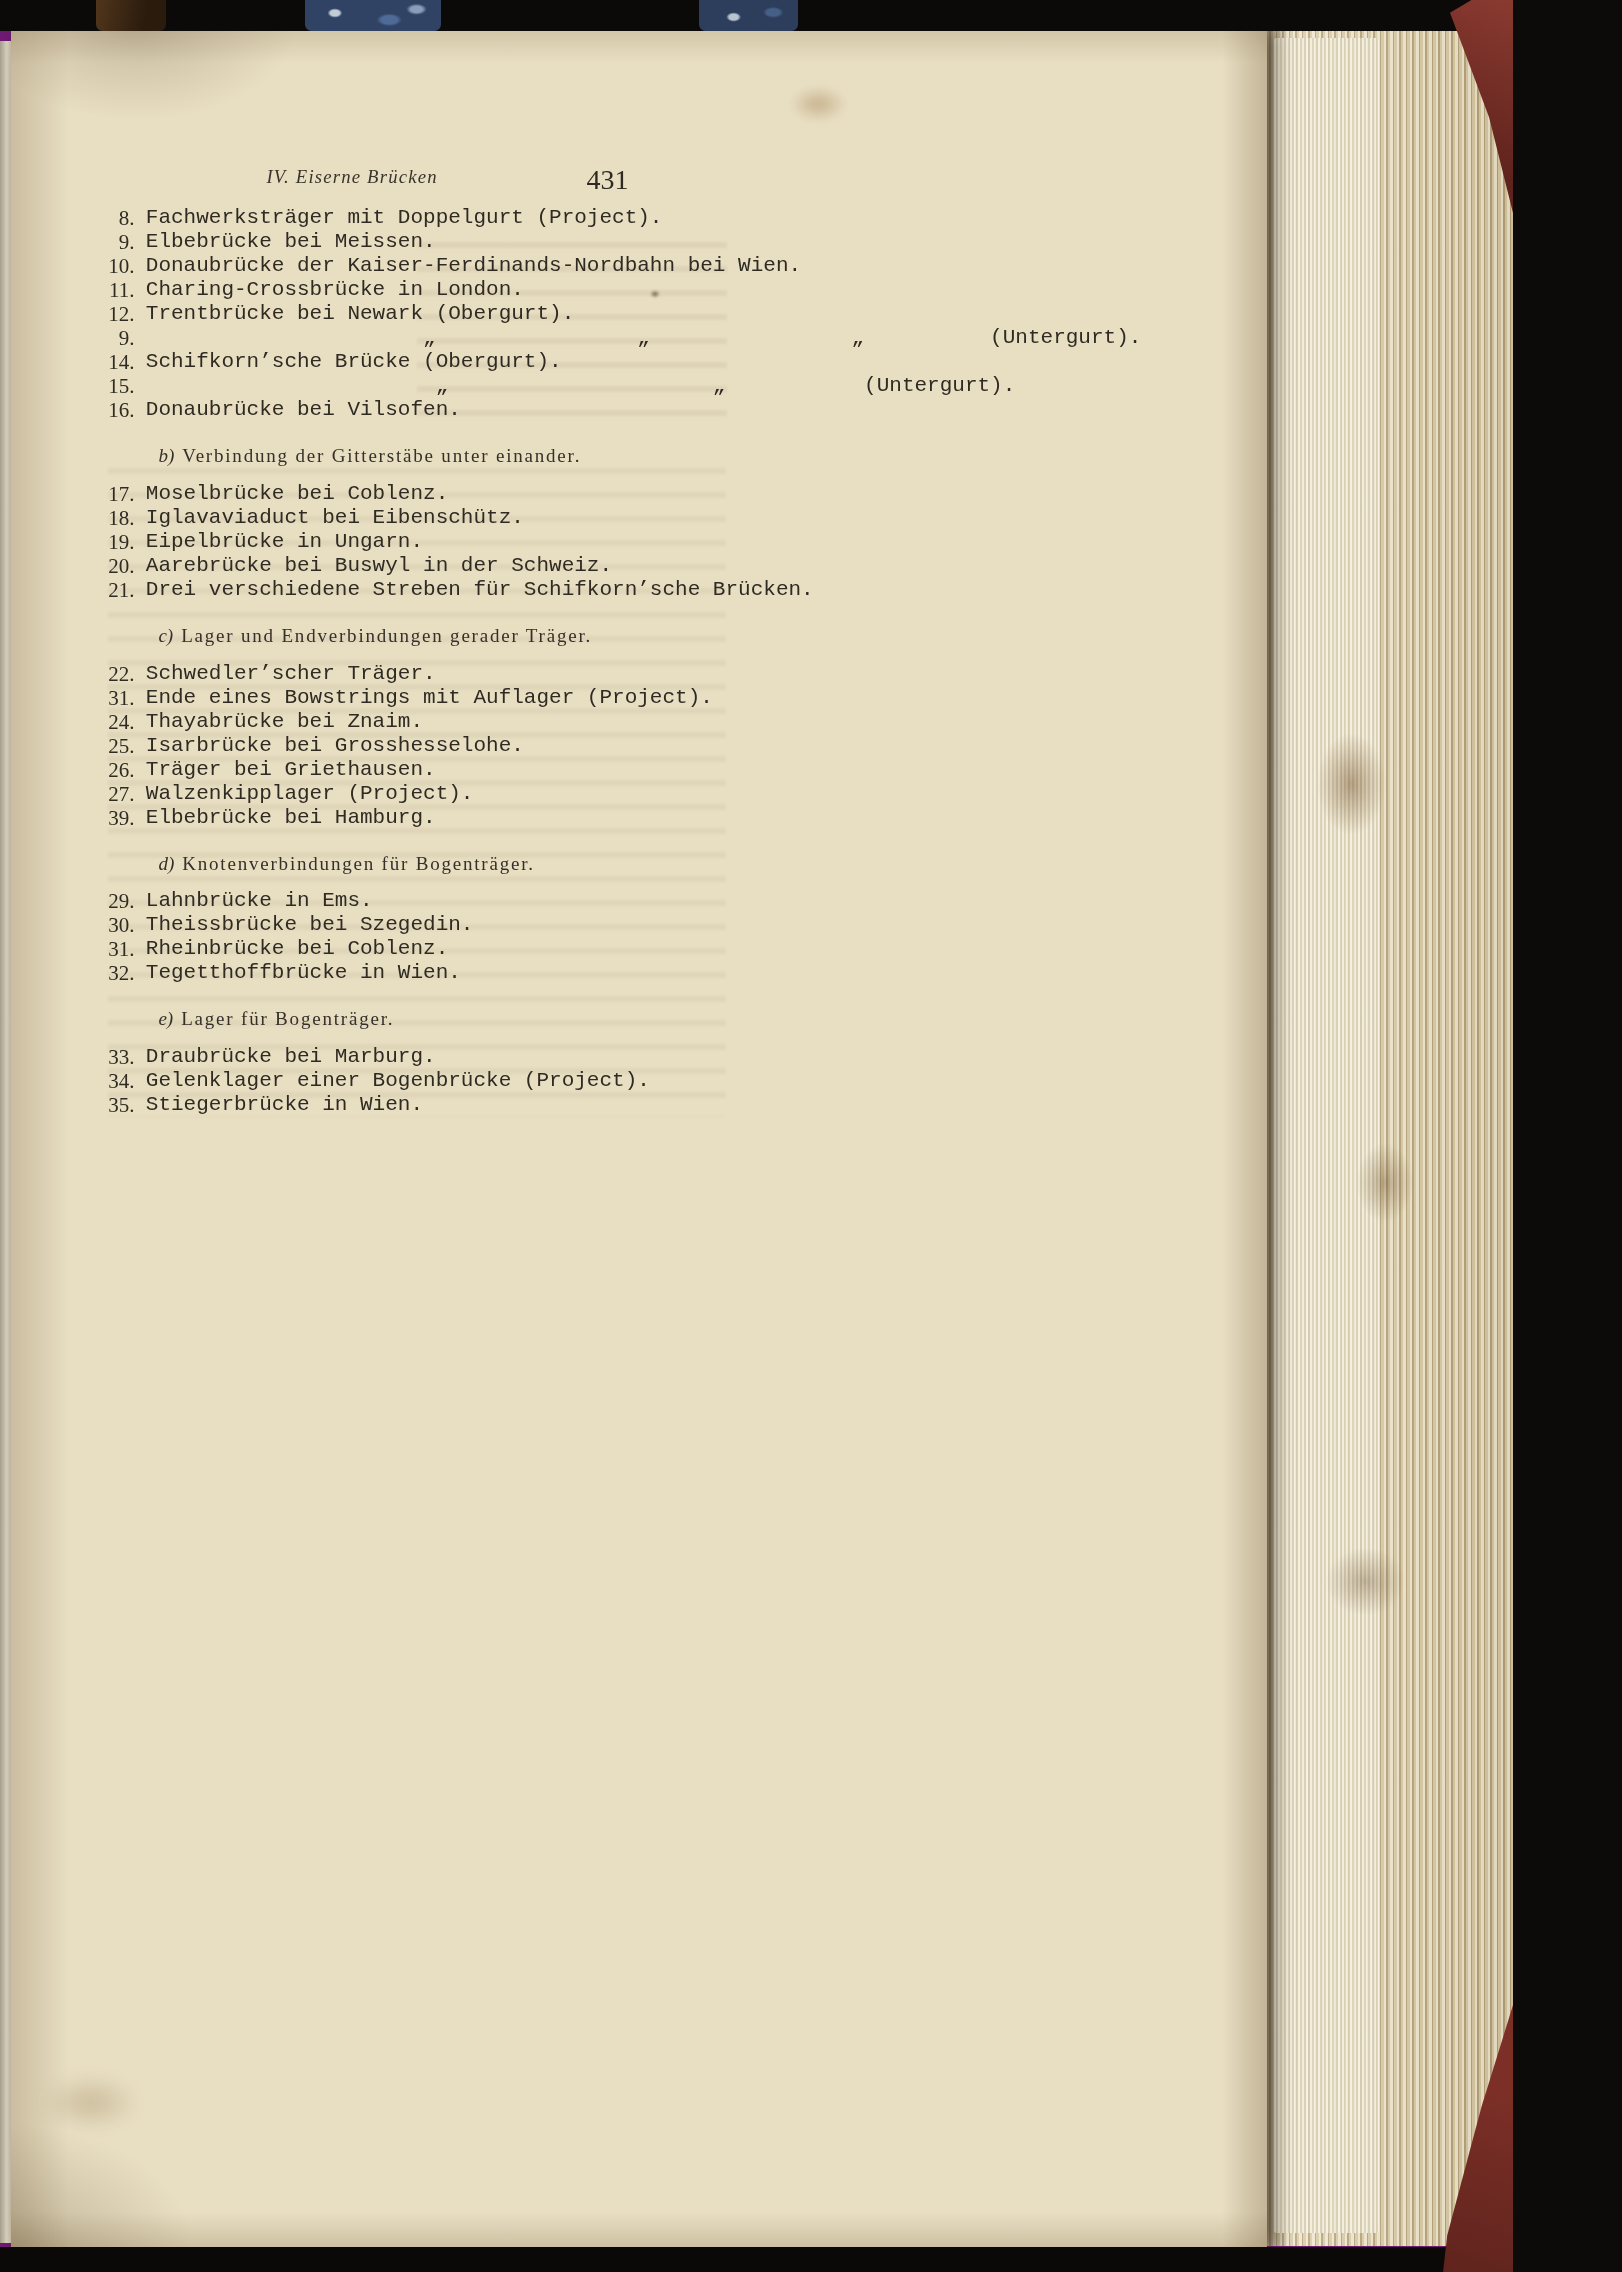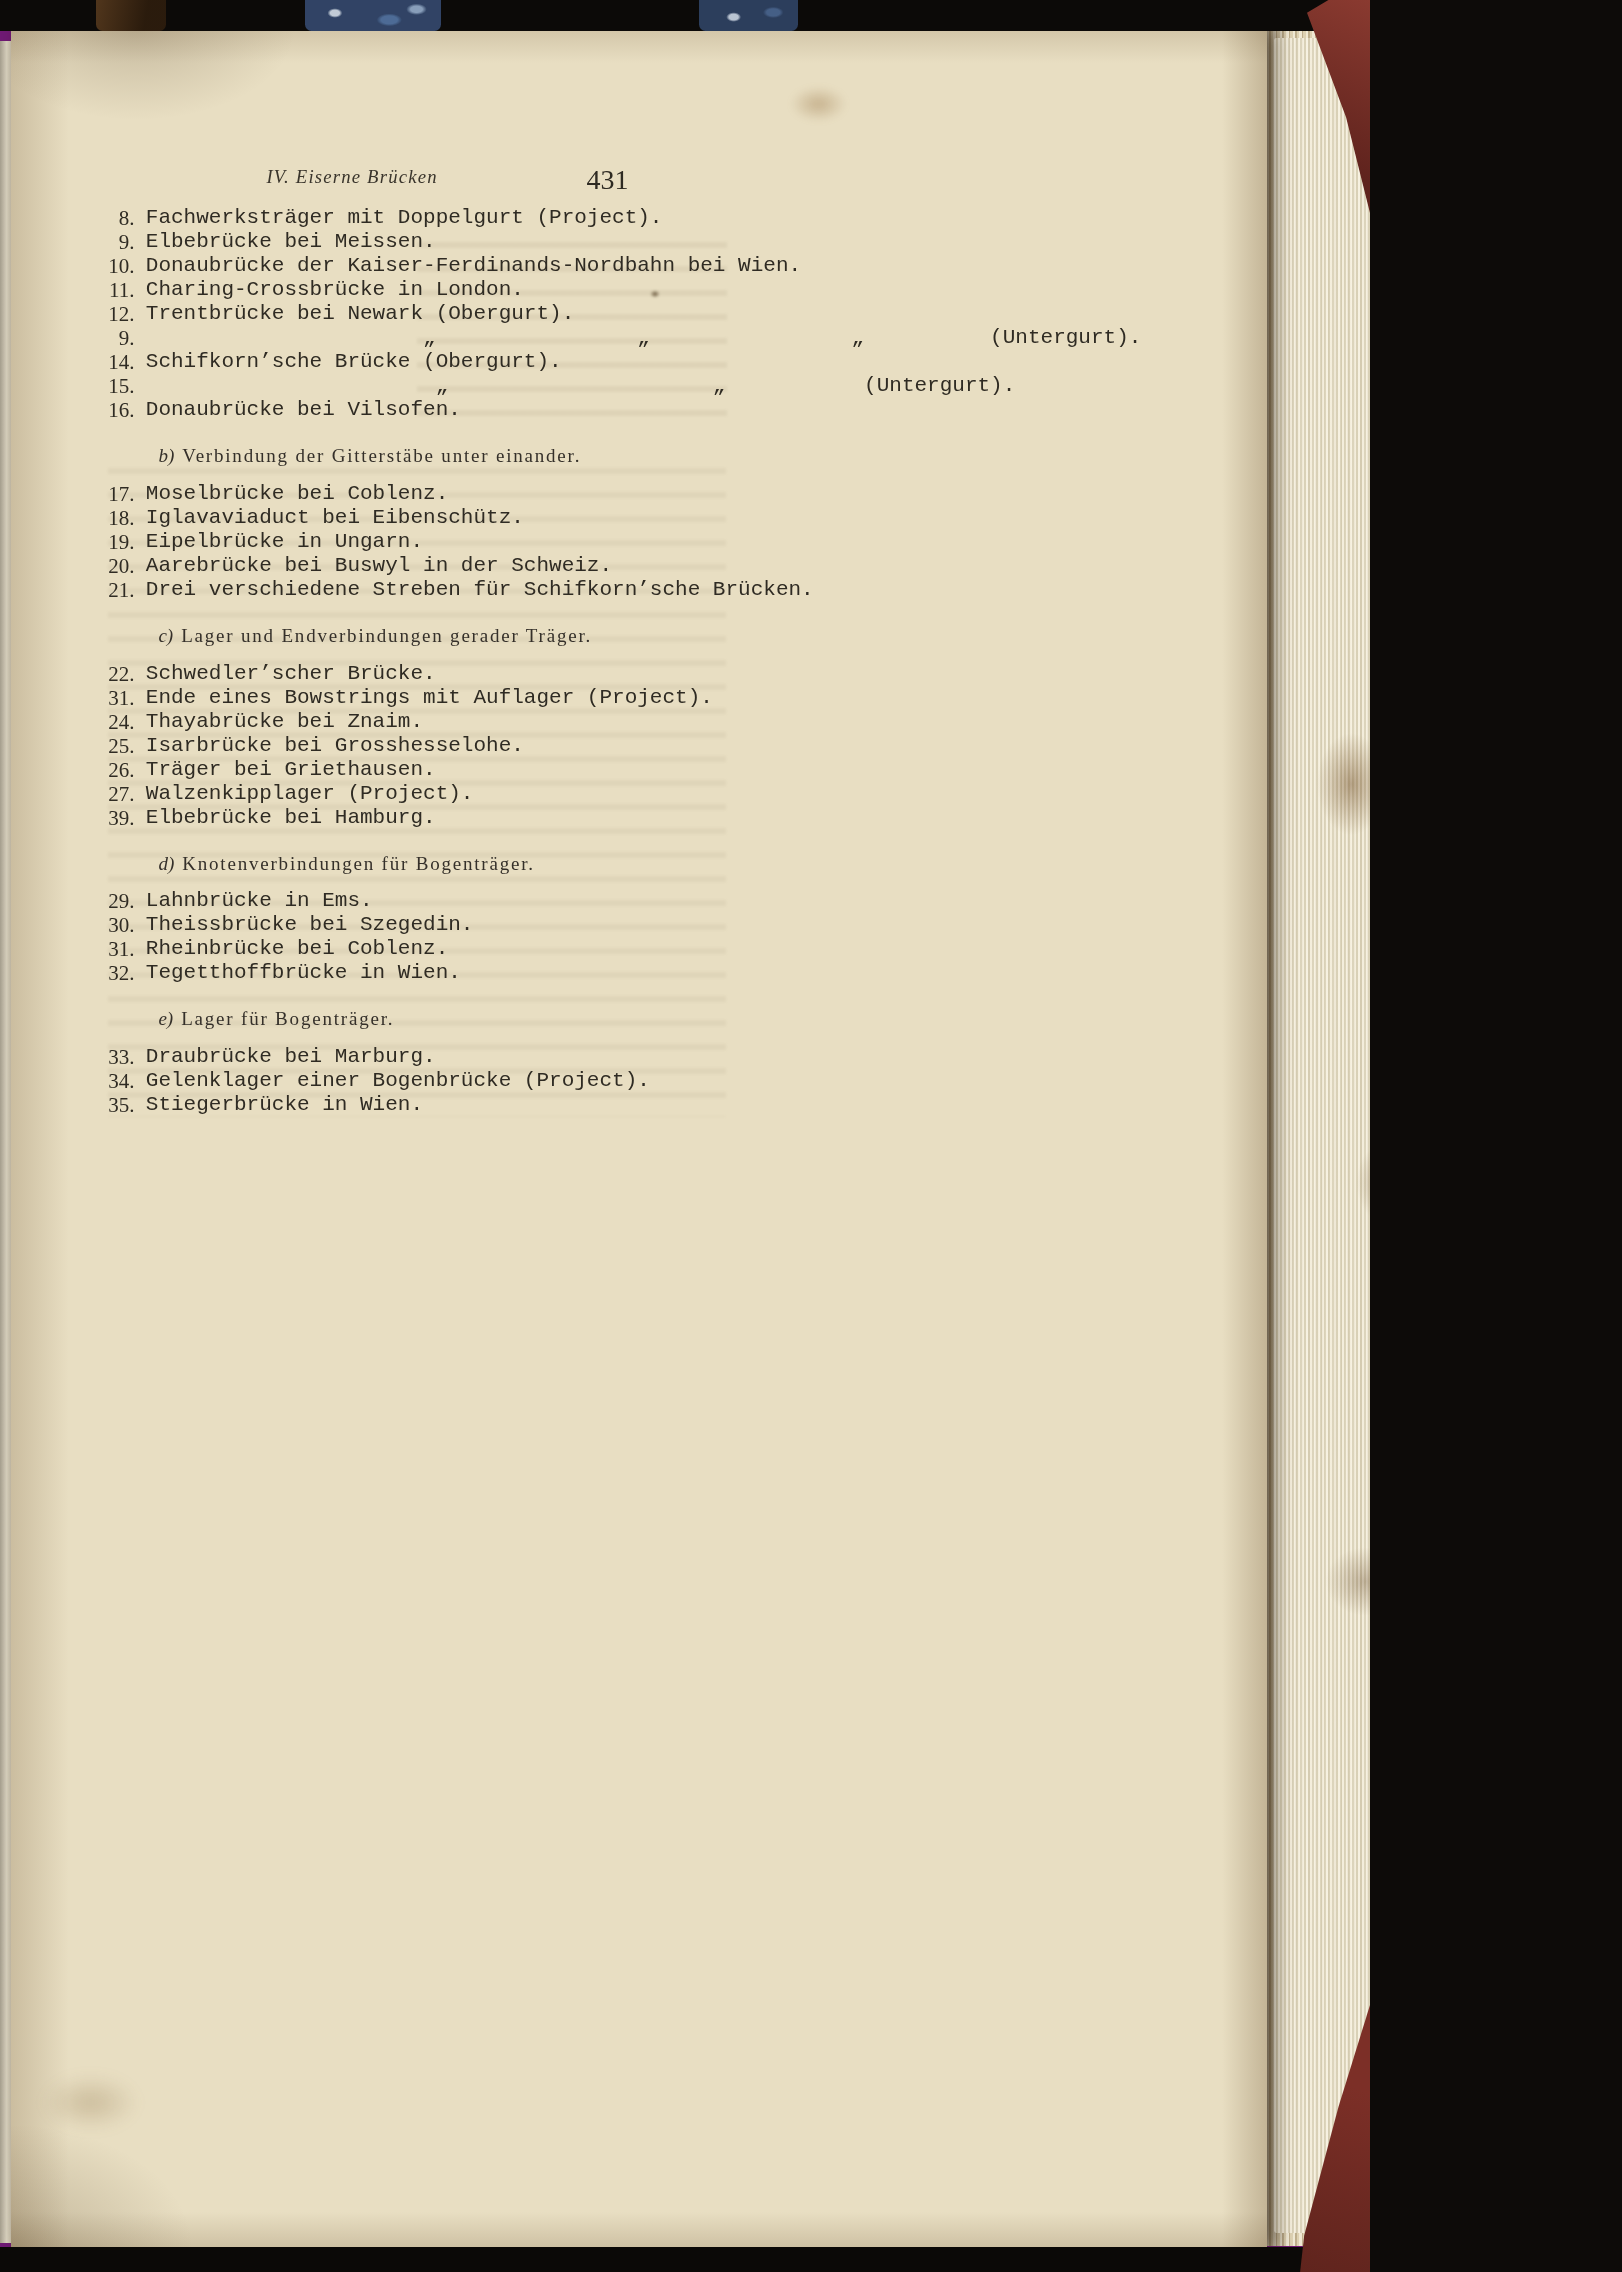--- a/index.html
+++ b/index.html
@@ -1,17 +1,17 @@
 <!DOCTYPE html>
 <html style="font-size:13px"><head>
 <meta charset="utf-8">
 <style>
   html,body{margin:0;padding:0;}
   body{background:#0d0b09; font-family:"Liberation Serif","DejaVu Serif",serif;}
-  .stage{position:relative; width:1370px; height:2273px; overflow:hidden; background:#701a75;}
+  .stage{position:relative; width:1513px; height:2273px; overflow:hidden; background:#701a75;}
 
   
   .top-strip{position:absolute; left:0; top:0; width:1550px; height:31px; background:#0c0a08; z-index:2;}
   .frag{position:absolute; top:0; height:31px; border-radius:0 0 6.5px 6.5px; opacity:.95;}
   .frag-brown{left:96px; width:70px; background:linear-gradient(100deg,#54381d,#2c1c0d 70%);}
   .frag-blue1{left:305px; width:136px;
     background:
       radial-gradient(11.4px 7.3px at 22% 42%, #ccd6e2 0 40%, transparent 65%),
       radial-gradient(18px 9px at 62% 64%, #51719e 0 45%, transparent 70%),
       radial-gradient(14.6px 8px at 82% 30%, #8fa6c4 0 40%, transparent 70%),
@@ -190,21 +190,21 @@
             <span class="item-num">20.</span>
             <span class="item-text">Aarebrücke bei Buswyl in der Schweiz.</span>
           </div>
           <div class="list-item">
             <span class="item-num">21.</span>
             <span class="item-text">Drei verschiedene Streben für Schifkorn’sche Brücken.</span>
           </div>
           <div class="section-heading"><span class="h-label">c)</span><span class="h-text">Lager und Endverbindungen gerader Träger.</span></div>
           <div class="list-item">
             <span class="item-num">22.</span>
-            <span class="item-text">Schwedler’scher Brücke.</span>
+            <span class="item-text">Schwedler’scher Träger.</span>
           </div>
           <div class="list-item">
             <span class="item-num">31.</span>
             <span class="item-text">Ende eines Bowstrings mit Auflager (Project).</span>
           </div>
           <div class="list-item">
             <span class="item-num">24.</span>
             <span class="item-text">Thayabrücke bei Znaim.</span>
           </div>
           <div class="list-item">

